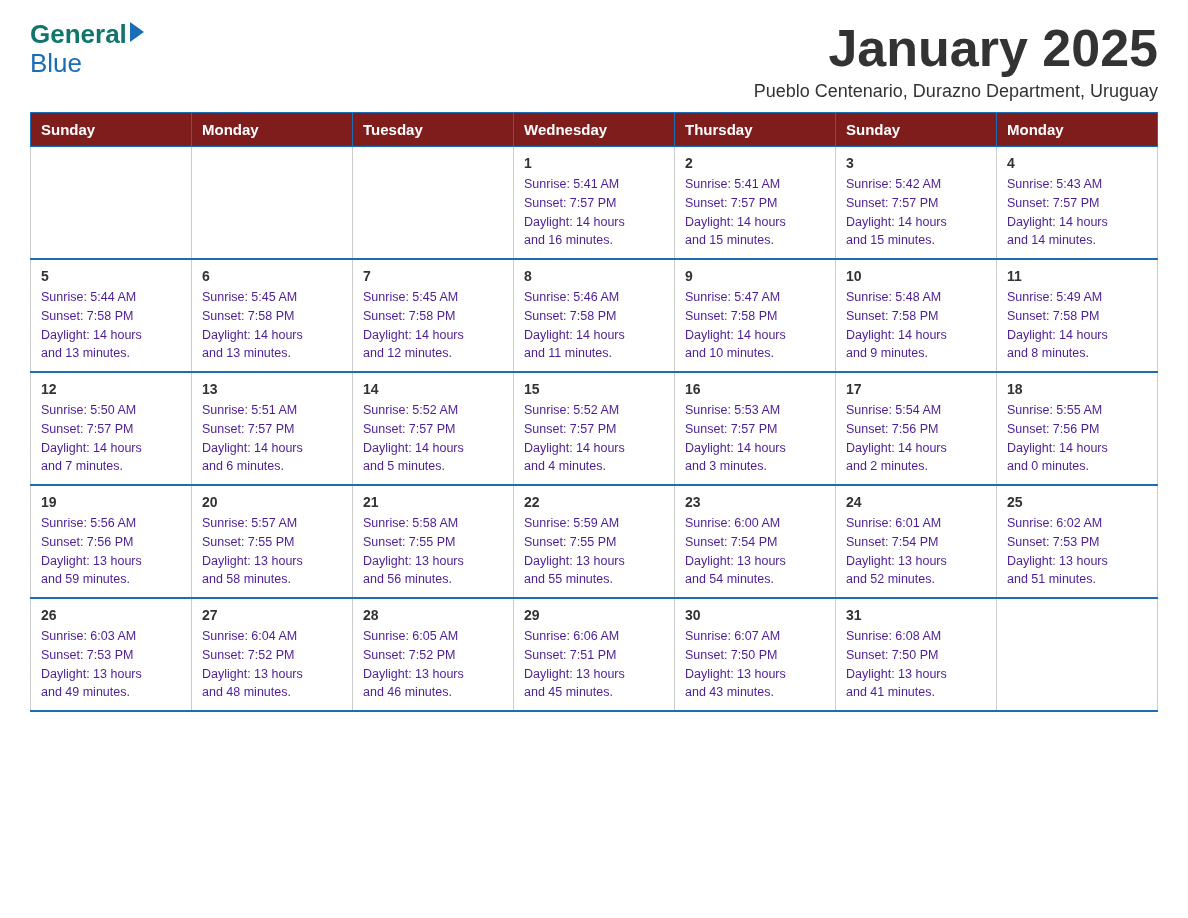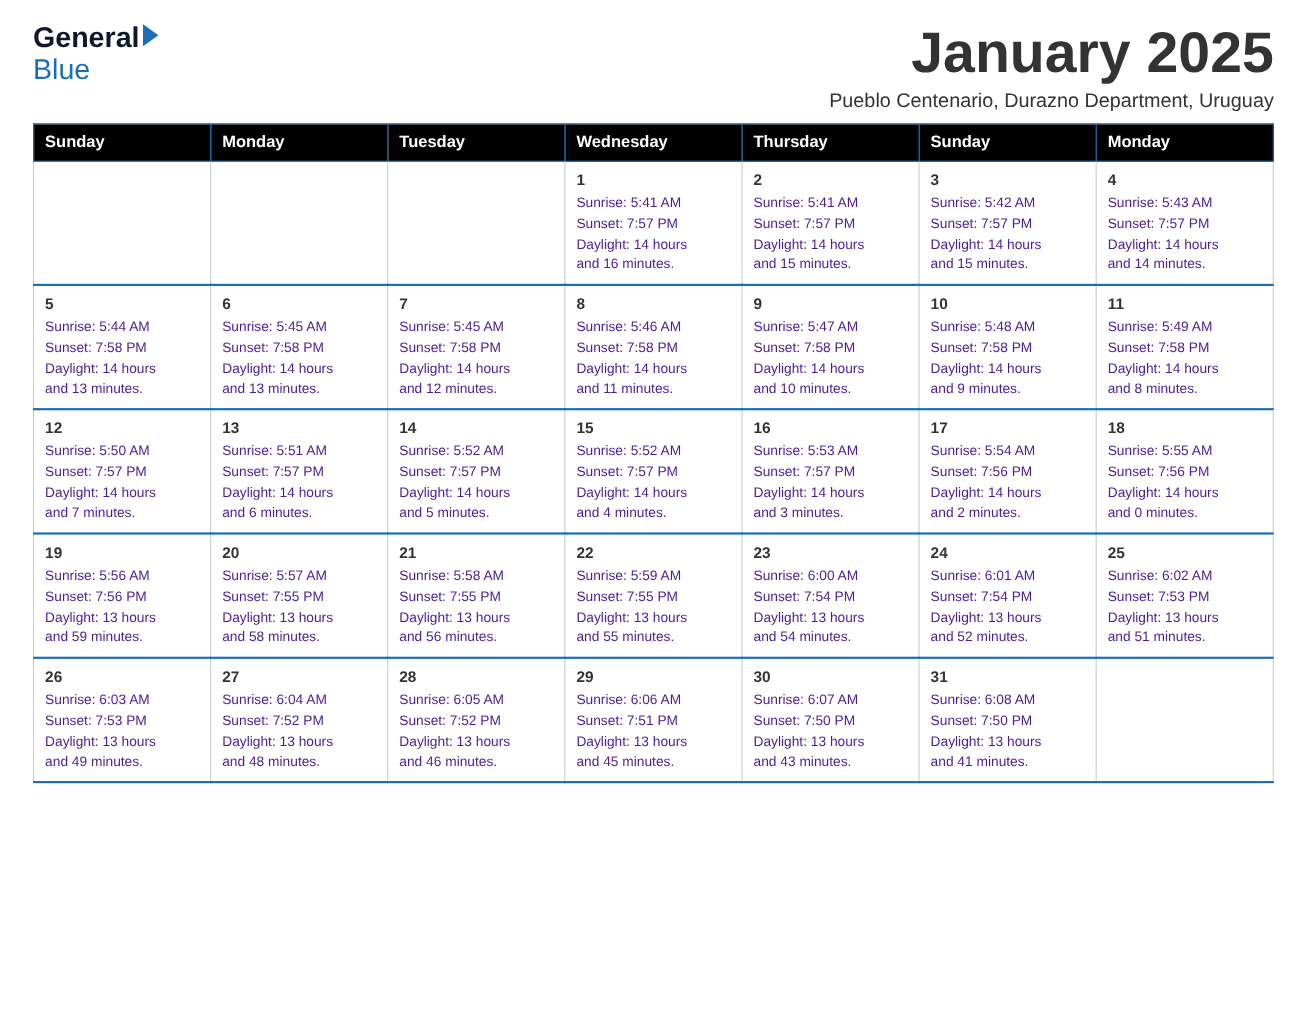--- a/index.html
+++ b/index.html
@@ -17,21 +17,21 @@
       margin-bottom: 10px;
     }
     .logo {
       display: flex;
       align-items: center;
       gap: 0;
     }
     .logo-text-general {
       font-size: 26px;
       font-weight: bold;
-      color: #0f172a;
+      color: #0f766e;
     }
     .logo-text-blue {
       font-size: 26px;
       font-weight: normal;
       color: #1a6eb5;
     }
     .logo-arrow {
       width: 0;
       height: 0;
       border-left: 14px solid #1a6eb5;
@@ -55,21 +55,21 @@
       color: #333;
       margin-top: 4px;
       margin-left: 12px;
     }
     table {
       width: 100%;
       border-collapse: collapse;
       margin-top: 10px;
     }
     thead tr {
-      background-color: #000000;
+      background-color: #7f1d1d;
     }
     thead th {
       color: #fff;
       font-size: 15px;
       font-weight: bold;
       padding: 8px 10px;
       text-align: left;
       border: 1px solid #1a6eb5;
     }
     tbody tr {

